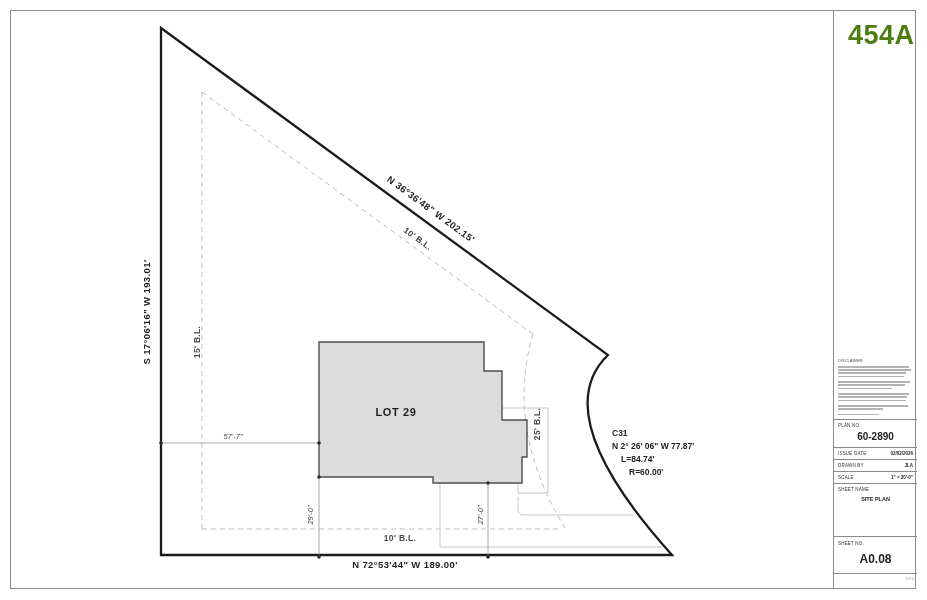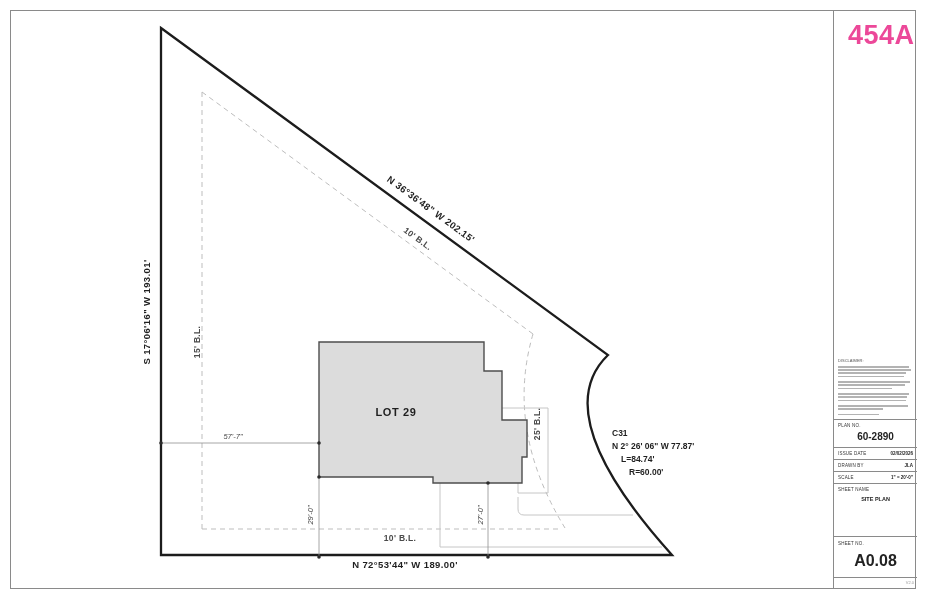--- a/index.html
+++ b/index.html
@@ -11,34 +11,34 @@
   svg text{font-family:"Liberation Sans",sans-serif;fill:#1f1f1f;}
   .bearing{font-size:9.5px;font-weight:bold;letter-spacing:.4px;}
   .bl{font-size:8.5px;font-weight:bold;fill:#4a4a4a;letter-spacing:.3px;}
   .lot{font-size:11px;font-weight:bold;letter-spacing:.6px;}
   .dim{font-size:7.5px;font-style:italic;fill:#444;}
   .curveinfo{font-size:8.5px;font-weight:bold;}
   
   .titleblock{position:absolute;left:833px;top:10px;width:83px;height:579px;
         border-left:1px solid #8a8a8a;box-sizing:border-box;}
   .badge{position:absolute;left:14px;top:10px;font-size:27px;font-weight:bold;
-        color:#ec4899;letter-spacing:.5px;}
+        color:#4d7c0f;letter-spacing:.5px;}
   .tb-inner{position:absolute;left:0;top:348px;width:83px;}
   .tb-pad{padding:0 4px;}
   .tiny-label{font-size:4.5px;color:#333;letter-spacing:.2px;}
   .disc-head{font-size:4px;color:#555;margin-bottom:3px;}
   .disc-par{margin-bottom:4px;}
   .disc-line{height:1.6px;background:#b3b3b3;margin-bottom:1.6px;}
   .rule{border-top:1px solid #8a8a8a;margin:0;}
   .plan-no{font-size:10px;font-weight:bold;text-align:center;margin:3px 0 5px 0;}
   .tb-row{display:flex;justify-content:space-between;align-items:center;
         padding:3px 4px;border-bottom:1px solid #8a8a8a;}
   .tb-row .val{font-size:4.5px;font-weight:bold;text-align:right;}
   .sheet-name{font-size:5.5px;font-weight:bold;text-align:center;margin:4px 0 34px 0;}
-  .sheet-no{font-size:16px;font-weight:bold;text-align:center;margin:6px 0 7px 0;}
+  .sheet-no{font-size:12px;font-weight:bold;text-align:center;margin:6px 0 7px 0;}
   .version{font-size:4px;color:#999;text-align:right;padding:2px 3px 0 0;}
 </style>
 </head>
 <body>
 
 <div class="page">
   <div class="page-border"></div>
 
   <svg width="927" height="600" viewBox="0 0 927 600">
 

